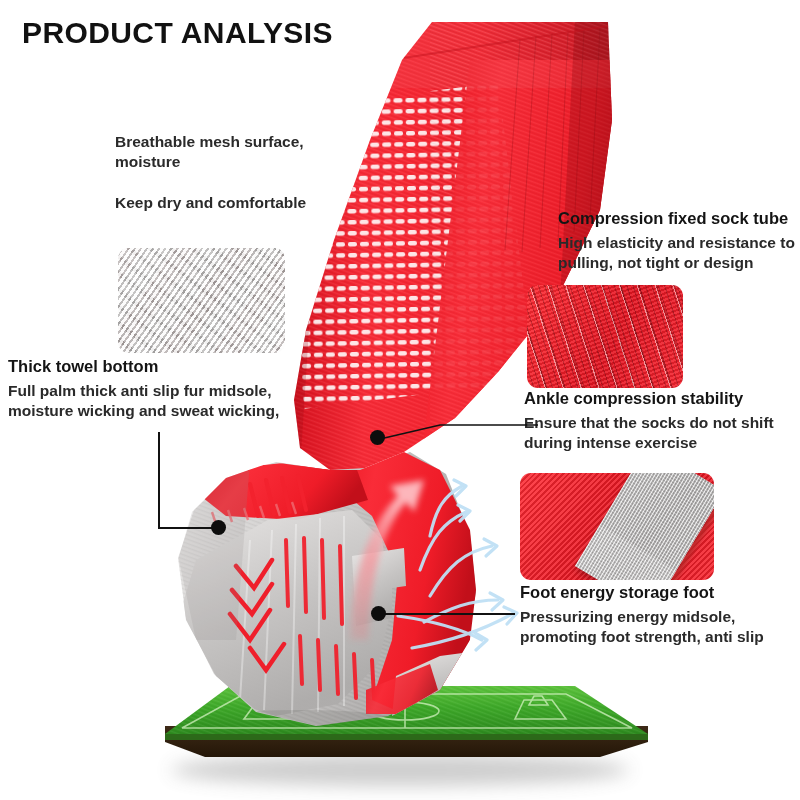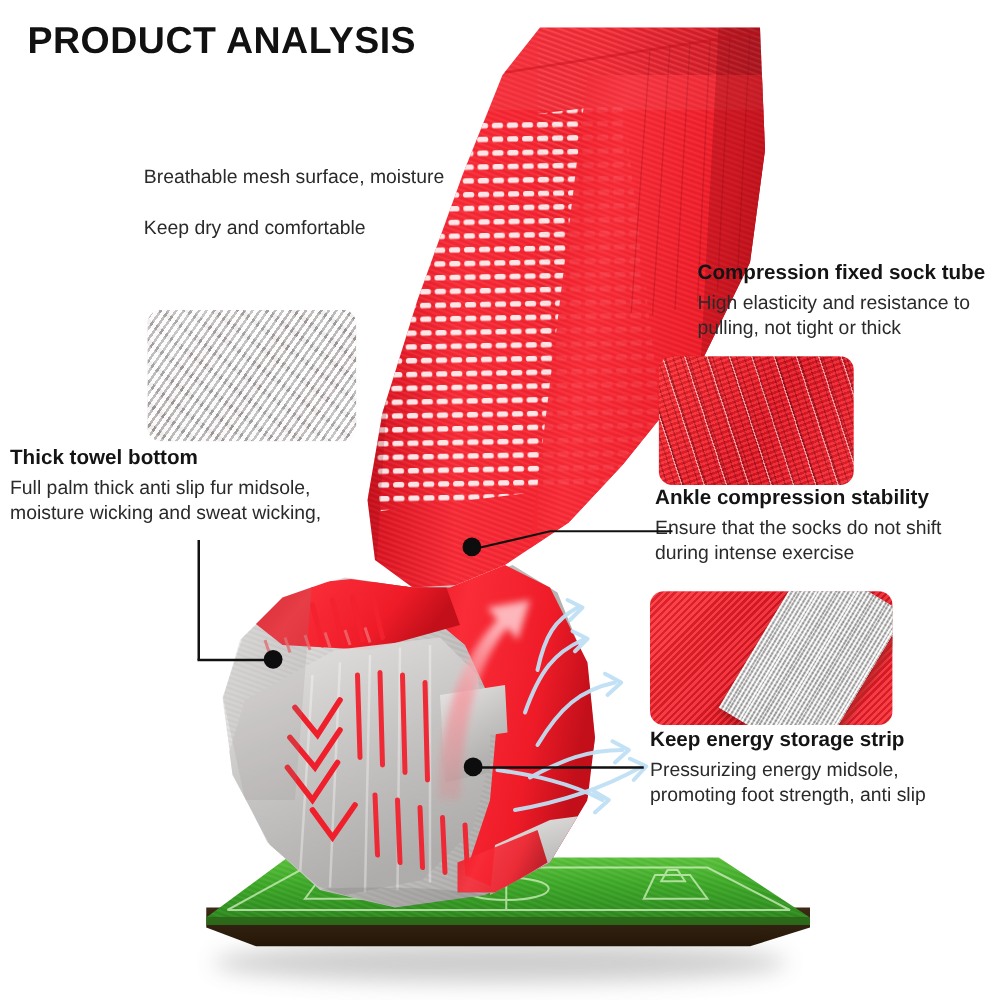--- a/index.html
+++ b/index.html
@@ -8,21 +8,21 @@
        font-family:"Liberation Sans","DejaVu Sans",sans-serif;color:#1b1b1b;}
   #page{position:relative;width:699px;height:800px;background:#ffffff;}
 
   
   #title{position:absolute;left:22px;top:16px;font-size:30px;font-weight:bold;
          letter-spacing:.4px;color:#111;white-space:nowrap;}
 
   
   .blk{position:absolute;}
   .blk .hd{font-size:16.5px;font-weight:bold;color:#141414;line-height:1.33;}
-  .blk .bd{font-size:15.5px;font-weight:normal;color:#2a2a2a;line-height:1.32;margin-top:6px;}
+  .blk .bd{font-size:15.5px;font-weight:bold;color:#2a2a2a;line-height:1.32;margin-top:6px;}
   .blk .bd.tight{margin-top:3px;}
   .ctr{text-align:left;}
 
   
   .sw{position:absolute;border-radius:11px;overflow:hidden;}
 
   
   .sw-towel{
     background-color:#d8d6d4;
     background-image:
@@ -318,21 +318,21 @@
   </div>
 
   <div class="lead v" style="left:158px;top:432px;height:96px;"></div>
   <div class="lead h" style="left:158px;top:527px;width:58px;"></div>
   <div class="dot" style="left:211px;top:520px;"></div>
 
   <div class="blk" style="left:558px;top:208px;width:248px;">
     <div class="hd">Compression fixed sock tube</div>
     <div class="bd tight">
       <span>High elasticity and resistance to</span><br>
-      <span>pulling, not tight or thick</span>
+      <span>pulling, not tight or design</span>
     </div>
   </div>
 
   <div class="sw sw-red" style="left:527px;top:285px;width:156px;height:103px;"></div>
 
   <div class="blk" style="left:524px;top:388px;width:268px;">
     <div class="hd">Ankle compression stability</div>
     <div class="bd tight">
       <span>Ensure that the socks do not shift</span><br>
       <span>during intense exercise</span>
@@ -342,21 +342,21 @@
   <svg class="leader" style="left:370px;top:415px;width:170px;height:40px;" viewBox="0 0 170 40">
     <polyline points="10,24 70,10 168,10" fill="none" stroke="#111" stroke-width="1.7"></polyline>
   </svg>
   <div class="dot" style="left:370px;top:430px;"></div>
 
   <div class="sw sw-strip" style="left:520px;top:473px;width:194px;height:107px;">
     <div class="strip"></div>
   </div>
 
   <div class="blk" style="left:520px;top:582px;width:278px;">
-    <div class="hd">Keep energy storage strip</div>
+    <div class="hd">Foot energy storage foot</div>
     <div class="bd tight">
       <span>Pressurizing energy midsole,</span><br>
       <span>promoting foot strength, anti slip</span>
     </div>
   </div>
 
   <div class="lead h" style="left:378px;top:613px;width:137px;"></div>
   <div class="dot" style="left:371px;top:606px;"></div>
 
 </div>

